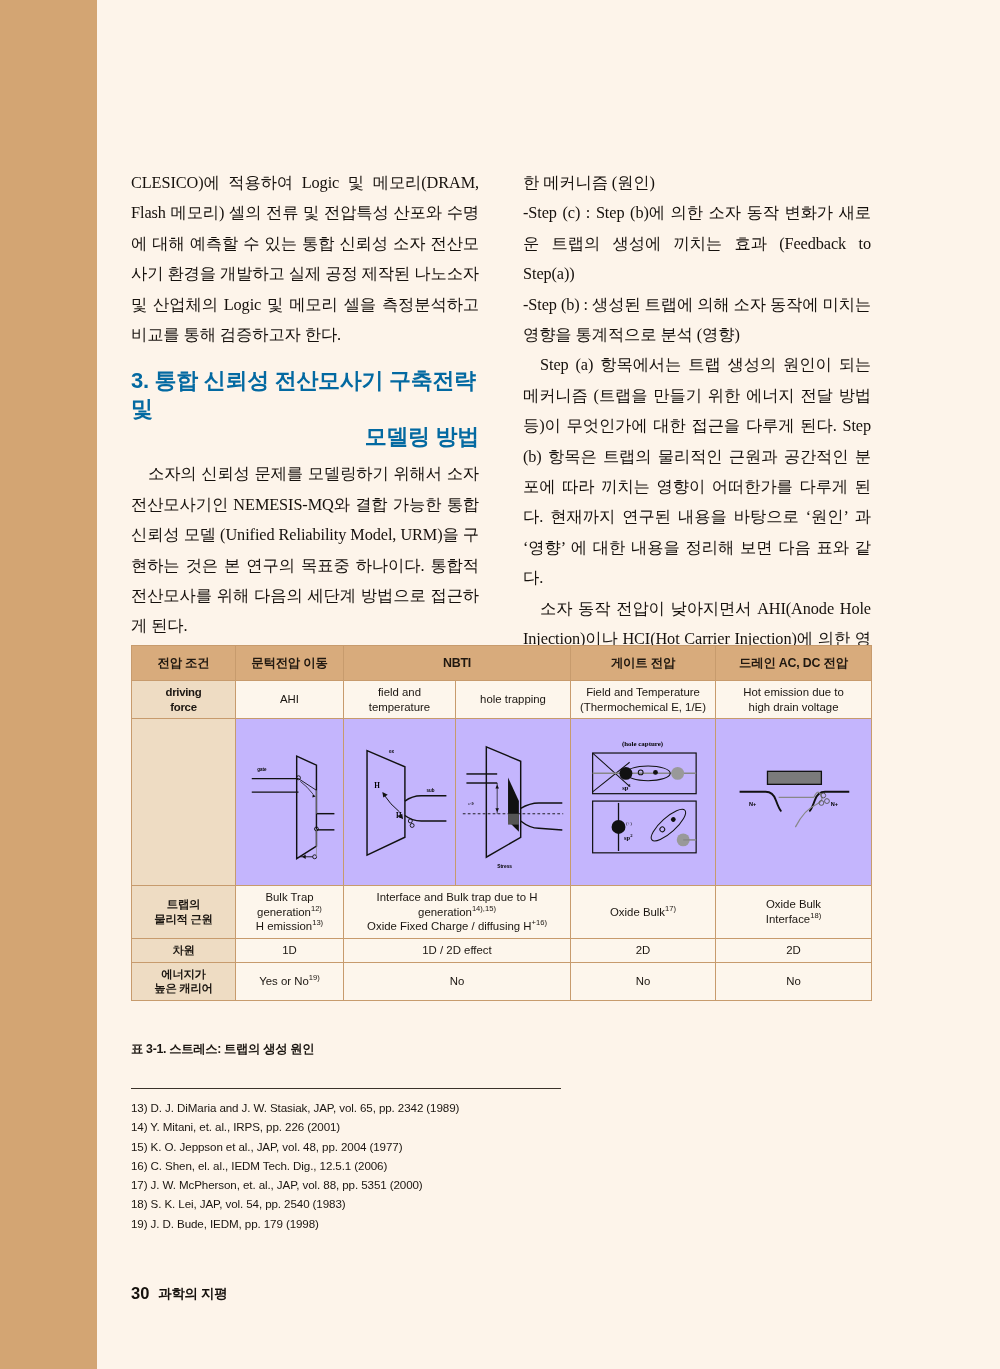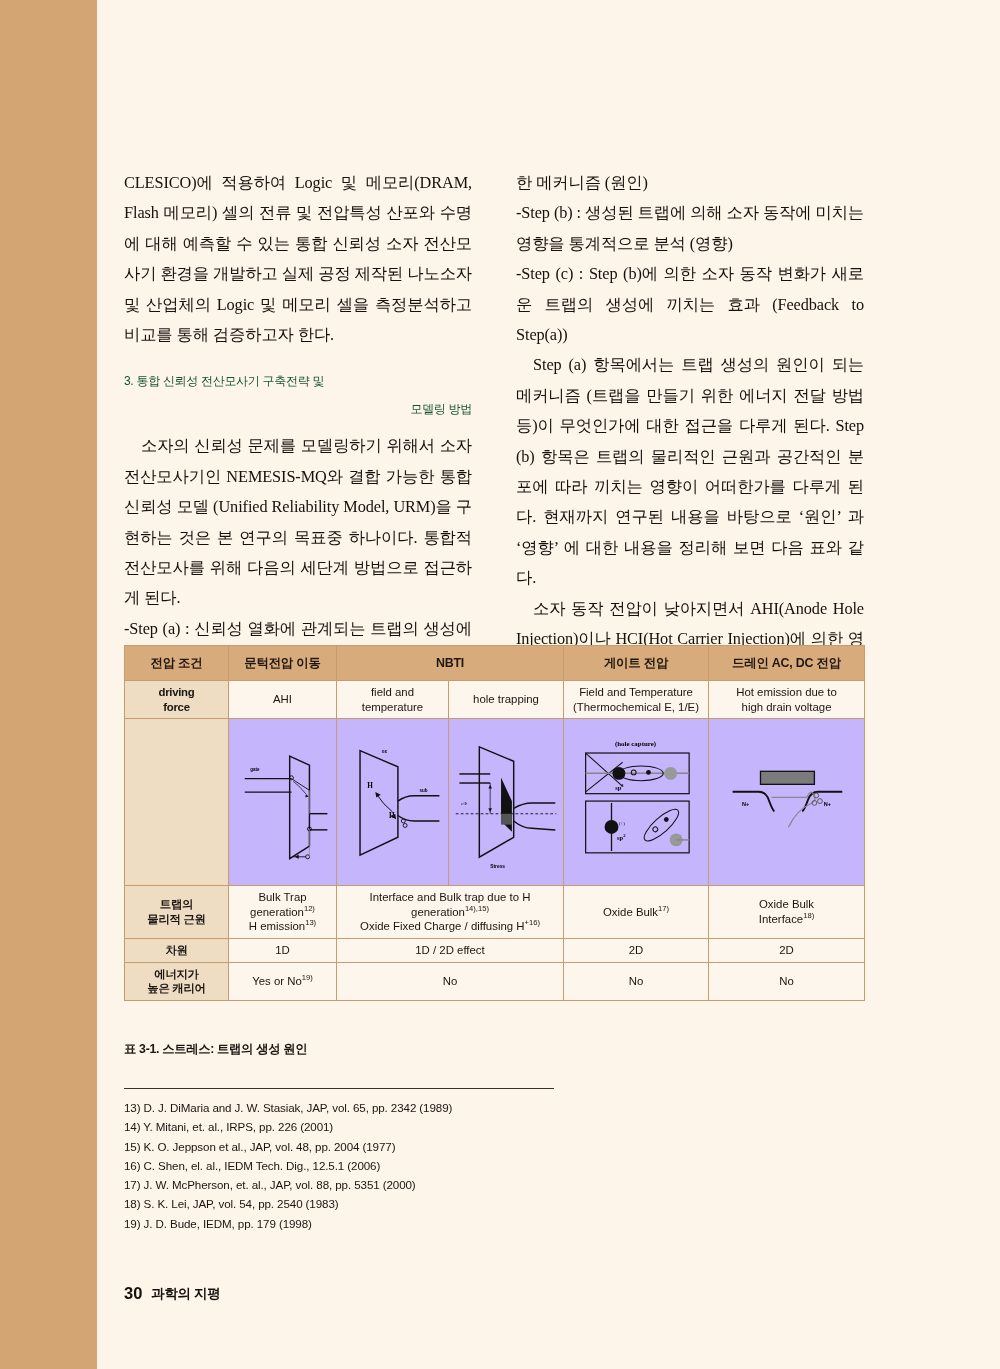--- a/index.html
+++ b/index.html
@@ -16,21 +16,21 @@
     position: absolute; inset: 0;
     background: #fdf4ea;
   }
   .left-band {
     position: absolute; left: 0; top: 0;
     width: 97px; height: 1369px;
     background: #d3a573;
   }
   .content {
     position: absolute;
-    left: 124px; top: 0;
+    left: 131px; top: 0;
     width: 740px; height: 1369px;
   }
 
   
   .cols {
     position: absolute; left: 0; top: 168px;
     width: 740px; height: 460px;
   }
   .col {
     position: absolute; top: 0; width: 348px;
@@ -44,24 +44,24 @@
     line-height: 30.4px;
     color: #15100c;
     text-align: justify;
     margin: 0 0 0 0;
     letter-spacing: -0.1px;
   }
   .para.indent { text-indent: 17px; }
 
   .sec-heading {
     font-family: "Liberation Sans", sans-serif;
-    font-weight: normal;
-    font-size: 12px;
+    font-weight: bold;
+    font-size: 22px;
     line-height: 28px;
-    color: #14532d;
+    color: #0369a1;
     margin: 17px 0 8px 0;
     letter-spacing: -0.3px;
   }
   .sec-heading .l2 { display: block; padding-left: 17px; text-align: right; }
 
   
   .tbl-wrap {
     position: absolute; left: 0; top: 645px;
     width: 740px;
   }
@@ -174,22 +174,22 @@
           <span class="l1">3. 통합 신뢰성 전산모사기 구축전략 및</span>
           <span class="l2">모델링 방법</span>
         </h2>
 
         <p class="para indent">소자의 신뢰성 문제를 모델링하기 위해서 소자 전산모사기인 NEMESIS-MQ와 결합 가능한 통합 신뢰성 모델 (Unified Reliability Model, URM)을 구현하는 것은 본 연구의 목표중 하나이다. 통합적 전산모사를 위해 다음의 세단계 방법으로 접근하게 된다.</p>
         <p class="para">-Step (a) : 신뢰성 열화에 관계되는 트랩의 생성에 관</p>
       </div>
 
       <div class="col right">
         <p class="para">한 메커니즘 (원인)</p>
+        <p class="para">-Step (c) : Step (b)에 의한 소자 동작 변화가 새로운 트랩의 생성에 끼치는 효과 (Feedback to Step(a))</p>
         <p class="para">-Step (b) : 생성된 트랩에 의해 소자 동작에 미치는 영향을 통계적으로 분석 (영향)</p>
-        <p class="para">-Step (c) : Step (b)에 의한 소자 동작 변화가 새로운 트랩의 생성에 끼치는 효과 (Feedback to Step(a))</p>
         <p class="para indent">Step (a) 항목에서는 트랩 생성의 원인이 되는 메커니즘 (트랩을 만들기 위한 에너지 전달 방법 등)이 무엇인가에 대한 접근을 다루게 된다. Step (b) 항목은 트랩의 물리적인 근원과 공간적인 분포에 따라 끼치는 영향이 어떠한가를 다루게 된다. 현재까지 연구된 내용을 바탕으로 ‘원인’ 과 ‘영향’ 에 대한 내용을 정리해 보면 다음 표와 같다.</p>
         <p class="para indent">소자 동작 전압이 낮아지면서 AHI(Anode Hole Injection)이나 HCI(Hot Carrier Injection)에 의한 영향은 비교적 그 비중이 줄어들게 되었지만</p>
       </div>
 
     </div>
 
     <div class="tbl-wrap">
       <table class="spec">
         <colgroup>
           <col style="width:104px">

